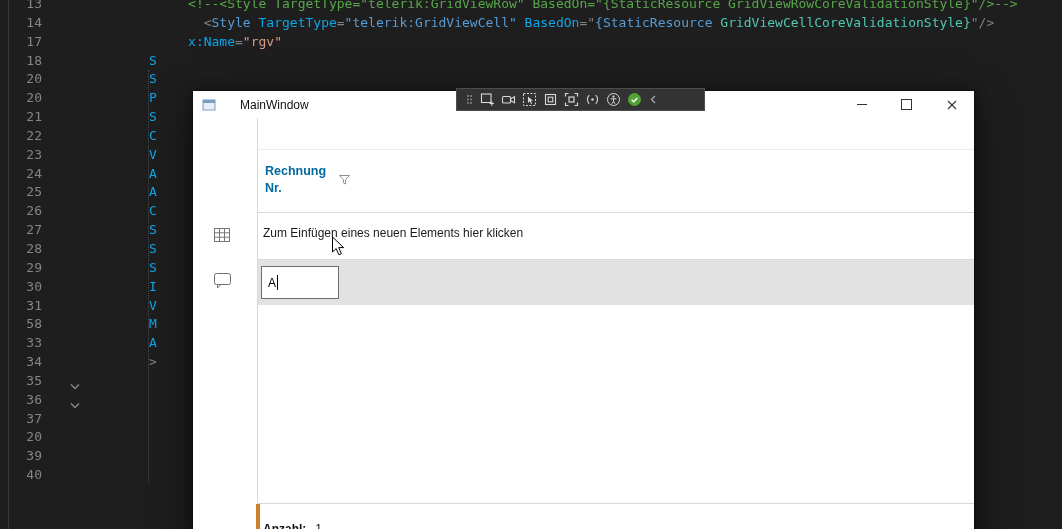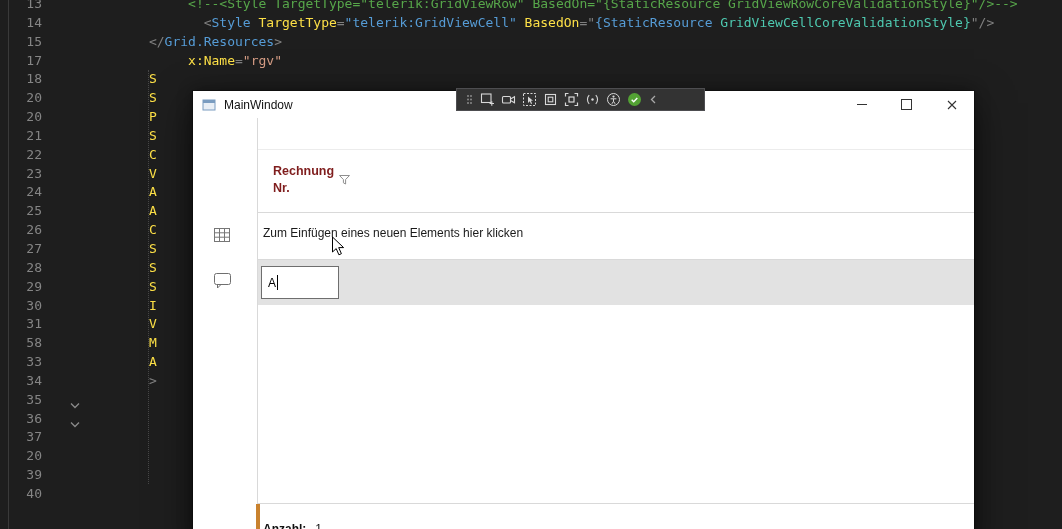--- a/index.html
+++ b/index.html
@@ -11,51 +11,51 @@
   .margin-line{position:absolute;left:8px;top:0;bottom:0;width:1px;background:#3a3a3a;}
   .indent-guide{position:absolute;left:148px;top:70px;height:414px;border-left:1px dotted #474747;}
   .code-lines{position:absolute;left:0;top:-5px;right:0;}
   .code-line{position:relative;height:18.85px;line-height:18.85px;white-space:pre;font-family:"DejaVu Sans Mono",monospace;font-size:13px;}
   .ln{display:inline-block;width:42px;text-align:right;color:#858585;}
   .code-text{margin-left:13px;}
   .fold{position:absolute;left:70px;top:5px;width:12px;height:9px;}
   .tok-comment{color:#57a64a}
   .tok-tag{color:#569cd6}
   .tok-tagb{color:#569cd6;font-weight:bold}
-  .tok-attr{color:#fde047}
+  .tok-attr{color:#0ea5e9}
   .tok-val{color:#569cd6}
   .tok-res{color:#4ec9b0;font-weight:normal}
   .tok-str{color:#d69d85}
   .tok-punc{color:#808080}
 
   
   .window{position:absolute;left:193px;top:91px;width:781px;height:460px;background:#fff;
           box-shadow:0 0 0 1px rgba(0,0,0,.28), 0 12px 36px rgba(0,0,0,.55), 0 0 14px rgba(0,0,0,.35);}
-  .titlebar{position:relative;height:27px;display:flex;align-items:center;padding-left:9px;background:#fff;}
+  .titlebar{position:relative;height:27px;display:flex;align-items:center;padding-left:9px;background:#fff;gap:16px;}
   .app-icon{display:inline-flex;width:14px;height:14px;}
   .title{margin-left:8px;font-size:12px;color:#111;}
   .controls{position:absolute;right:0;top:0;height:27px;display:flex;}
   .ctl{width:45px;height:27px;display:flex;align-items:center;justify-content:center;}
   .glyph-min{width:10px;height:1px;background:#333;}
   .glyph-max{width:9px;height:9px;border:1px solid #333;}
 
   
   .debug-toolbar{position:absolute;left:263px;top:-3px;width:249px;height:23px;background:#333333;border:1px solid #4d4d50;
                  display:flex;align-items:center;padding:0 5px;box-sizing:border-box;z-index:5;}
   .tb-icon{display:inline-flex;align-items:center;justify-content:center;flex:0 0 auto;margin:0 3px;}
 
   
   .grid{position:absolute;left:0;top:27px;right:0;bottom:0;background:#fff;}
   .v-sep{position:absolute;left:64px;top:0;bottom:0;width:1px;background:#d9d9d9;}
   .h-line{position:absolute;left:65px;right:0;height:1px;background:#d9d9d9;}
   .line-header-top{top:31px;background:#ececec;}
   .line-header-bottom{top:94px;}
   .line-newrow-bottom{top:141px;}
   .line-footer-top{top:385px;}
-  .header-cell{position:absolute;left:72px;top:45px;font-size:12.5px;font-weight:600;color:#7f1d1d;margin-left:8px;}
+  .header-cell{position:absolute;left:72px;top:45px;font-size:12.5px;font-weight:600;color:#0369a1;}
   .hc-line{line-height:17px;}
   .filter-btn{position:absolute;left:146px;top:57px;display:inline-flex;}
   .new-row-band{position:absolute;left:65px;top:94px;height:42px;right:0;display:flex;align-items:center;padding-left:5px;
                 font-size:12px;color:#1a1a1a;}
   .new-row-icon{position:absolute;left:21px;top:110px;display:inline-flex;}
   .edit-row{position:absolute;left:65px;top:142px;height:45px;right:0;background:#e2e2e2;}
   .edit-cell{position:absolute;left:68px;top:148px;width:70px;height:31px;background:#fff;border:1px solid #6e6e6e;
              display:flex;align-items:center;padding-left:6px;font-size:12px;color:#000;box-sizing:content-box;}
   .caret{display:inline-block;width:1px;height:15px;background:#000;margin-left:1px;}
   .edit-row-icon{position:absolute;left:21px;top:155px;display:inline-flex;}
@@ -74,21 +74,20 @@
 <body style="background: rgb(30, 30, 30);">
 
 <div class="screen">
 
   <div class="editor">
     <div class="margin-line"></div>
     <div class="indent-guide"></div>
     <div class="code-lines">
         <div class="code-line"><span class="ln">13</span><span class="code-text">                 <span class="tok-comment">&lt;!--&lt;Style TargetType="telerik:GridViewRow" BasedOn="{StaticResource GridViewRowCoreValidationStyle}"/&gt;--&gt;</span></span></div>
         <div class="code-line"><span class="ln">14</span><span class="code-text">                   <span class="tok-punc">&lt;</span><span class="tok-tag">Style</span><span class="tok-attr"> TargetType</span><span class="tok-punc">=</span><span class="tok-val">"telerik:GridViewCell"</span><span class="tok-attr"> BasedOn</span><span class="tok-punc">="</span><span class="tok-val">{StaticResource </span><span class="tok-res">GridViewCellCoreValidationStyle}</span><span class="tok-punc">"/&gt;</span></span></div>
-        <div class="code-line"><span class="ln">15</span><span class="code-text">            <span class="tok-punc">&lt;/</span><span class="tok-tag">Grid.Resources</span><span class="tok-punc">&gt;</span></span></div>
         <div class="code-line"><span class="ln">17</span><span class="code-text">                 <span class="tok-attr">x:Name</span><span class="tok-punc">=</span><span class="tok-str">"rgv"</span></span></div>
         <div class="code-line"><span class="ln">18</span><span class="code-text">            <span class="tok-attr">S</span></span></div>
         <div class="code-line"><span class="ln">20</span><span class="code-text">            <span class="tok-attr">S</span></span></div>
         <div class="code-line"><span class="ln">20</span><span class="code-text">            <span class="tok-attr">P</span></span></div>
         <div class="code-line"><span class="ln">21</span><span class="code-text">            <span class="tok-attr">S</span></span></div>
         <div class="code-line"><span class="ln">22</span><span class="code-text">            <span class="tok-attr">C</span></span></div>
         <div class="code-line"><span class="ln">23</span><span class="code-text">            <span class="tok-attr">V</span></span></div>
         <div class="code-line"><span class="ln">24</span><span class="code-text">            <span class="tok-attr">A</span></span></div>
         <div class="code-line"><span class="ln">25</span><span class="code-text">            <span class="tok-attr">A</span></span></div>
         <div class="code-line"><span class="ln">26</span><span class="code-text">            <span class="tok-attr">C</span></span></div>

